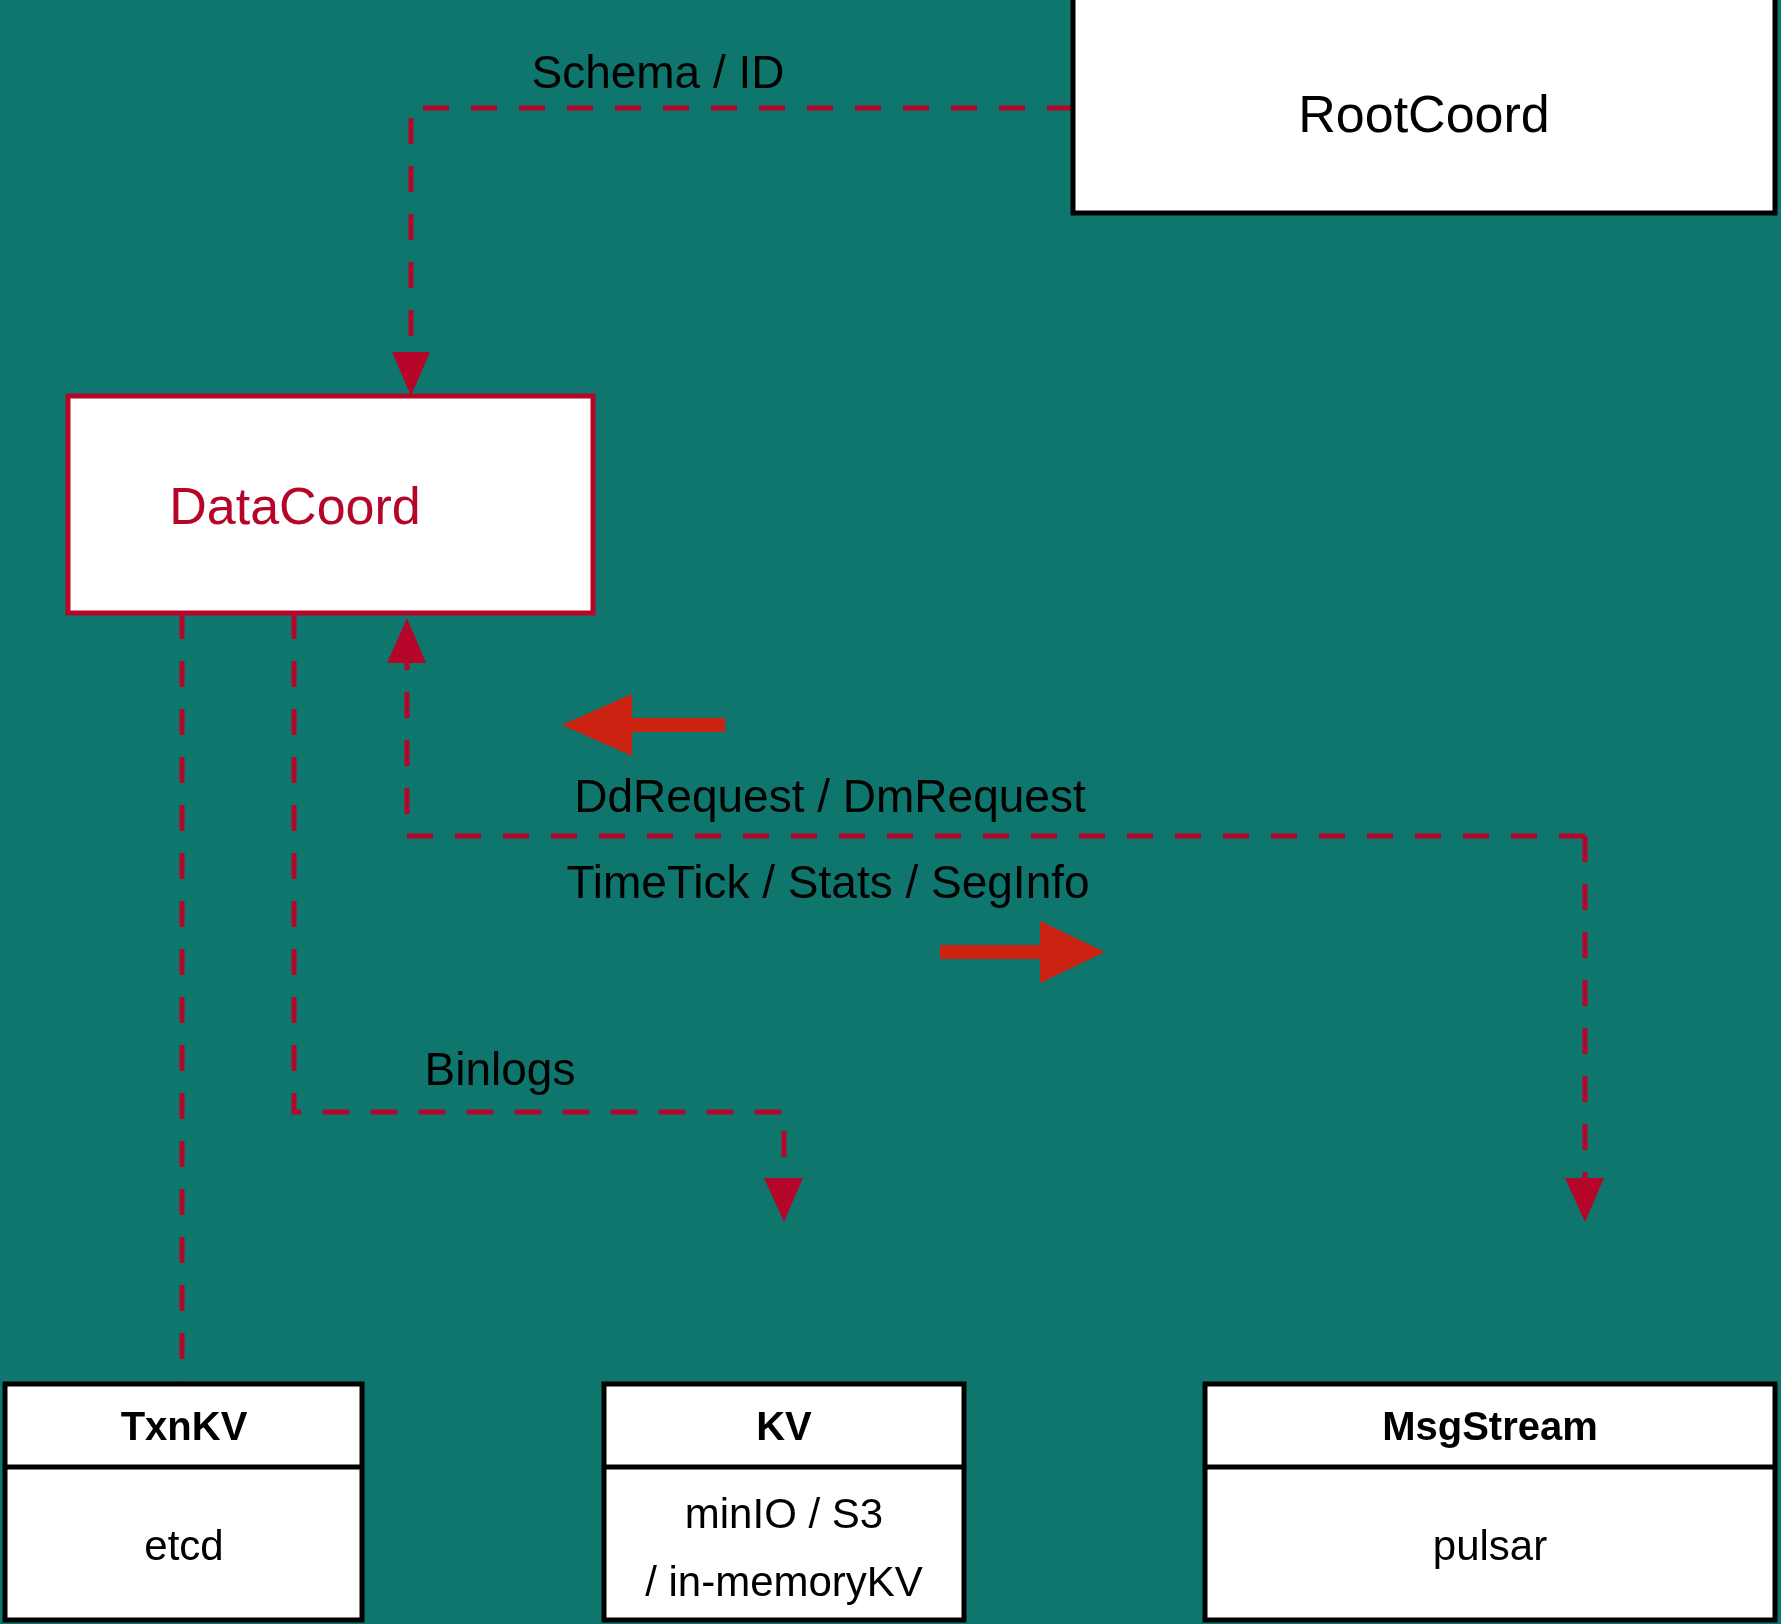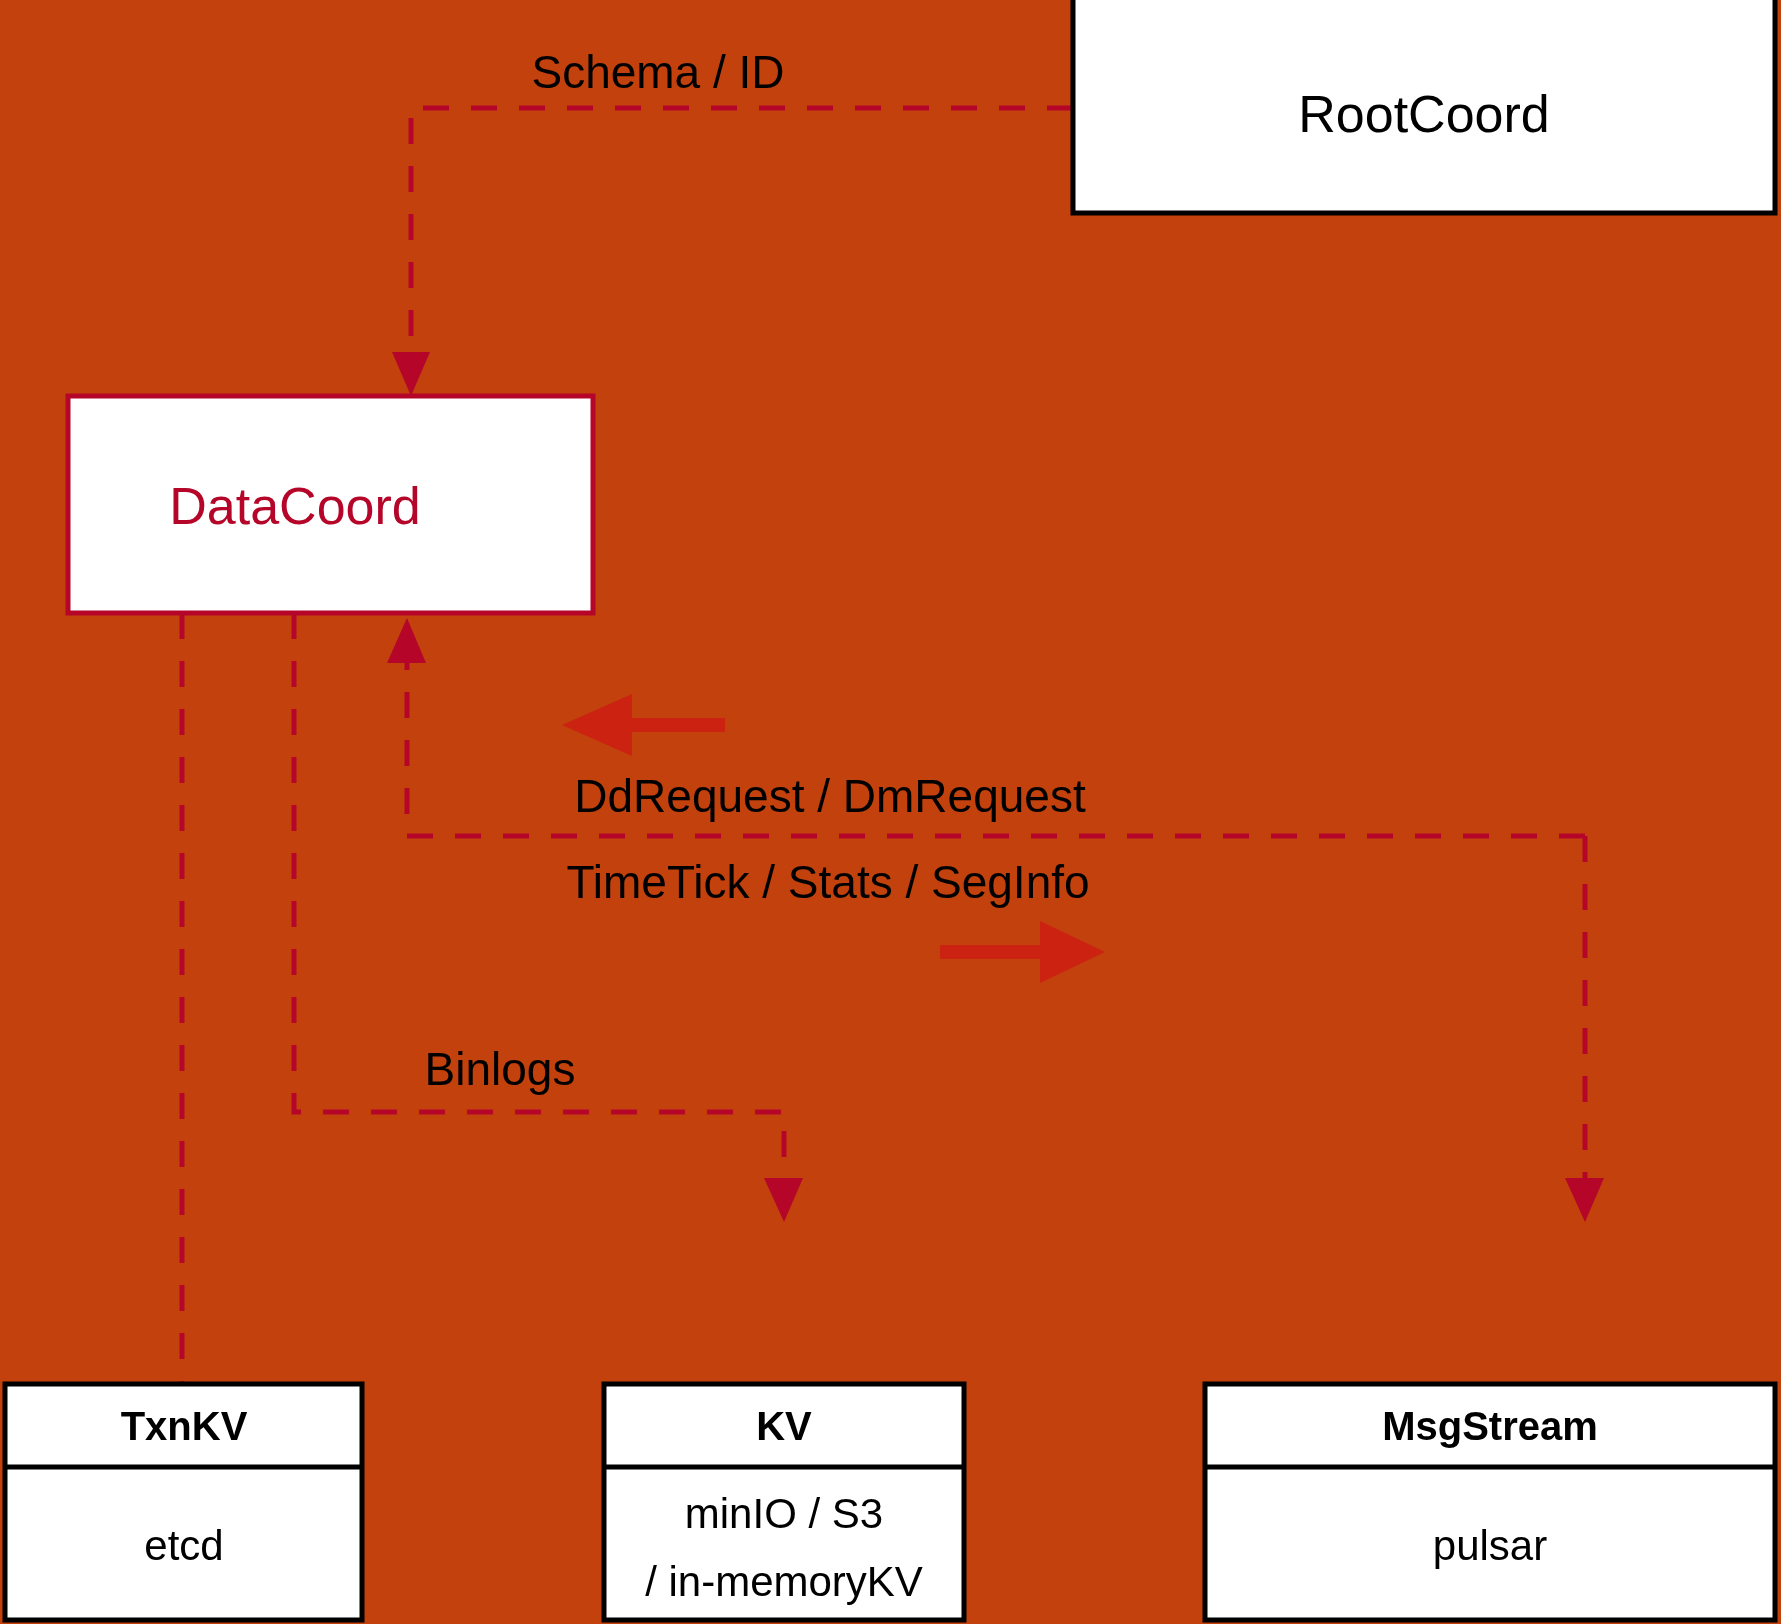--- a/index.html
+++ b/index.html
@@ -7,21 +7,21 @@
     padding: 0;
     background: #ffffff;
   }
   body {
     font-family: "Liberation Sans", sans-serif;
   }
   #diagram-root {
     position: relative;
     width: 1781px;
     height: 1624px;
-    background: #c2410c;
+    background: #0f766e;
     overflow: hidden;
   }
   svg#diagram-canvas {
     position: absolute;
     top: 0;
     left: 0;
     width: 1781px;
     height: 1624px;
   }
   .box-outline-black {

